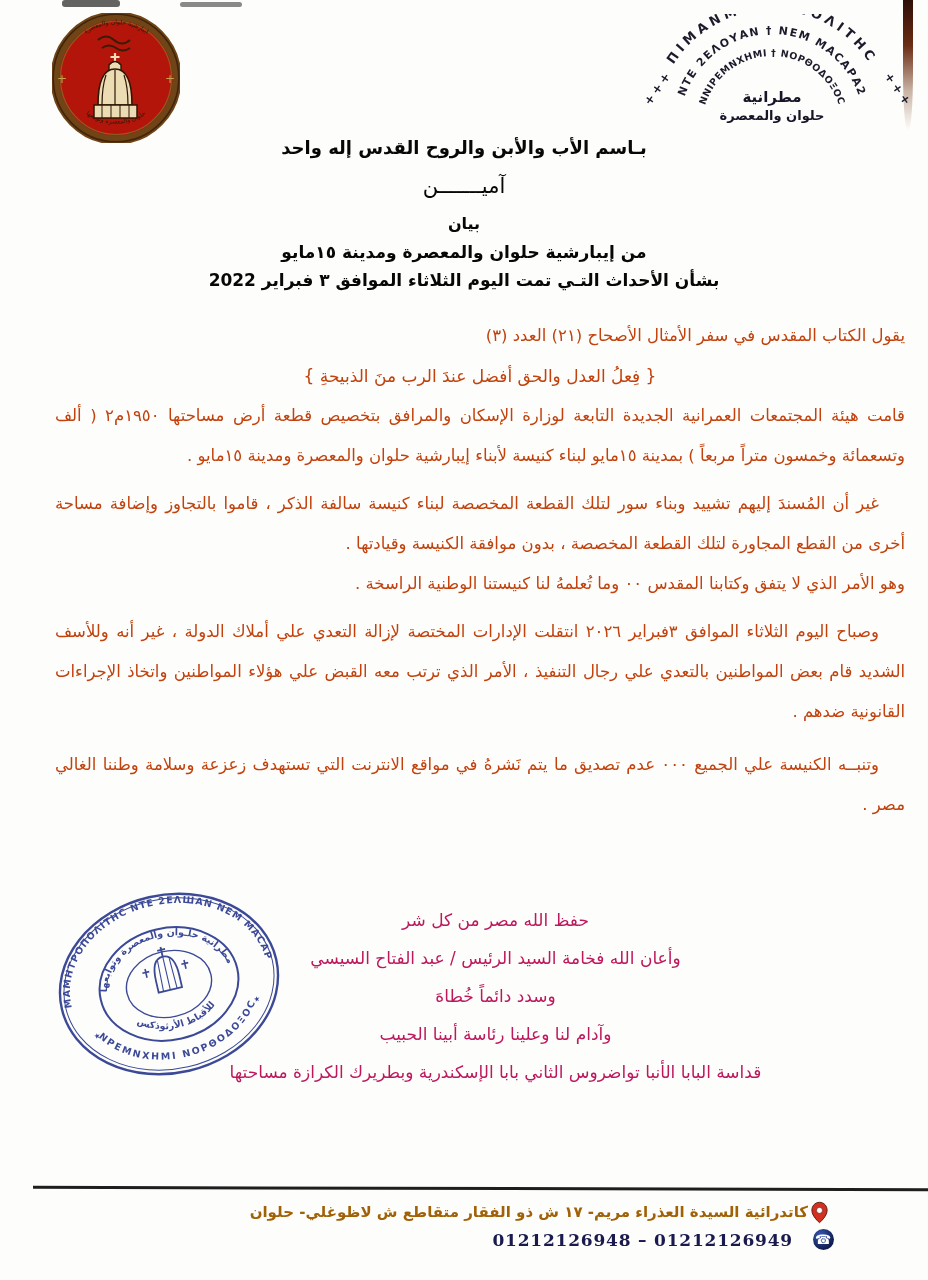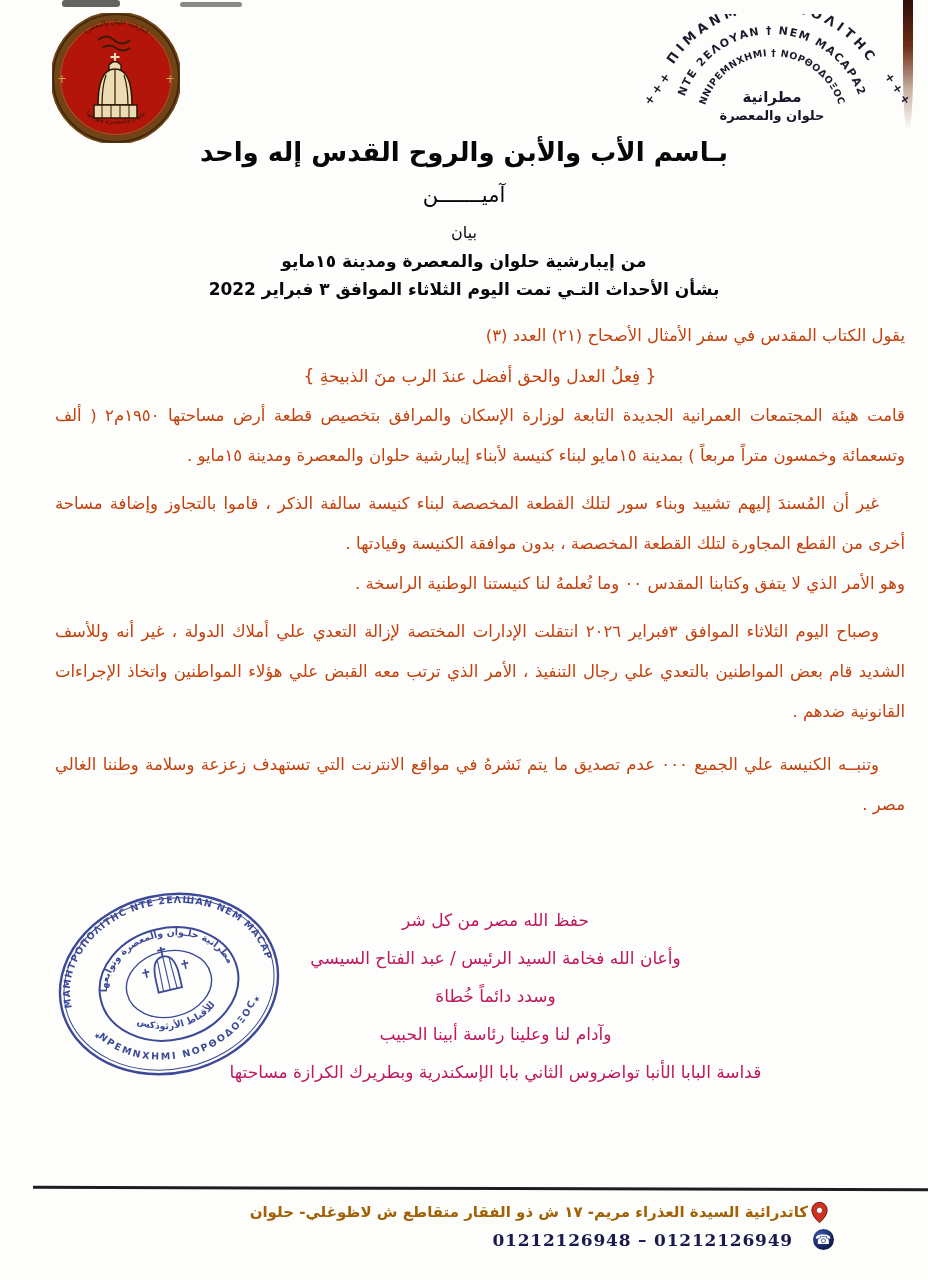--- a/index.html
+++ b/index.html
@@ -15,23 +15,23 @@
     border-radius:0 0 45% 45%;
   }
   .top-smudge { position:absolute; top:0; height:7px; background:#3c3c3c; border-radius:3px; opacity:.8; }
   .smudge-a { left:62px; width:58px; }
   .smudge-b { left:180px; width:62px; top:2px; height:5px; opacity:.6; }
 
   .red-seal { position:absolute; left:52px; top:13px; width:128px; height:130px; }
   .coptic-logo { position:absolute; left:634px; top:14px; width:276px; height:114px; }
 
   .titles { position:absolute; left:0; right:0; top:137px; text-align:center; direction:rtl; color:#070707; }
-  .t-invocation { font-size:26px; font-weight:bold; }
+  .t-invocation { font-size:18px; font-weight:bold; }
   .t-amen { font-size:21px; font-weight:normal; margin-top:16px; }
-  .t-statement { font-size:16px; font-weight:normal; margin-top:16px; }
+  .t-statement { font-size:16px; font-weight:bold; margin-top:16px; }
   .t-issuer { font-size:17px; font-weight:bold; margin-top:9px; }
   .t-subject { font-size:17px; font-weight:bold; margin-top:8px; }
 
   .body-text {
     position:absolute; right:23px; left:55px; top:316px;
     direction:rtl; text-align:justify; font-size:16.5px; line-height:40px; color:#c2410c;
   }
   .scripture-intro { text-align:right; }
   .scripture-verse { text-align:center; font-size:17px; }
   .body-text p.indent { text-indent:26px; }

